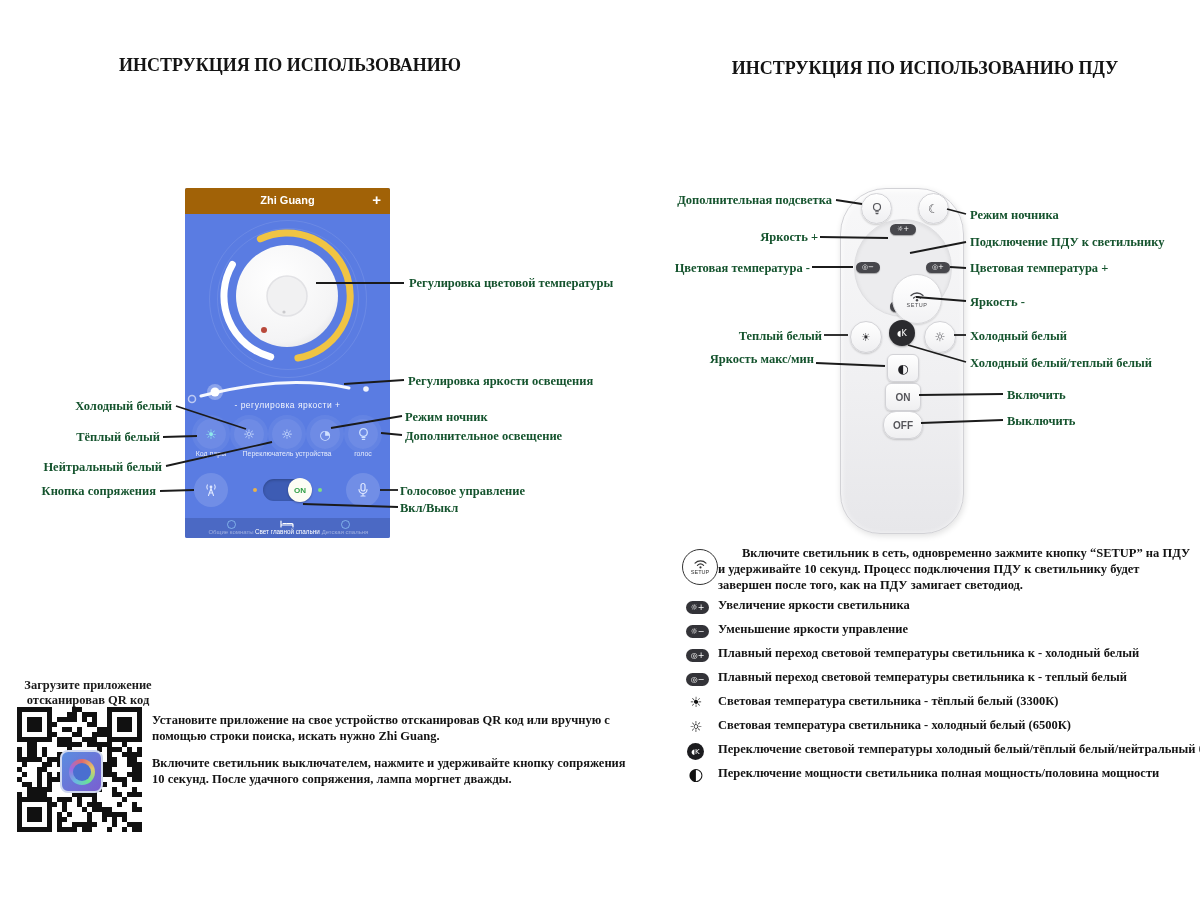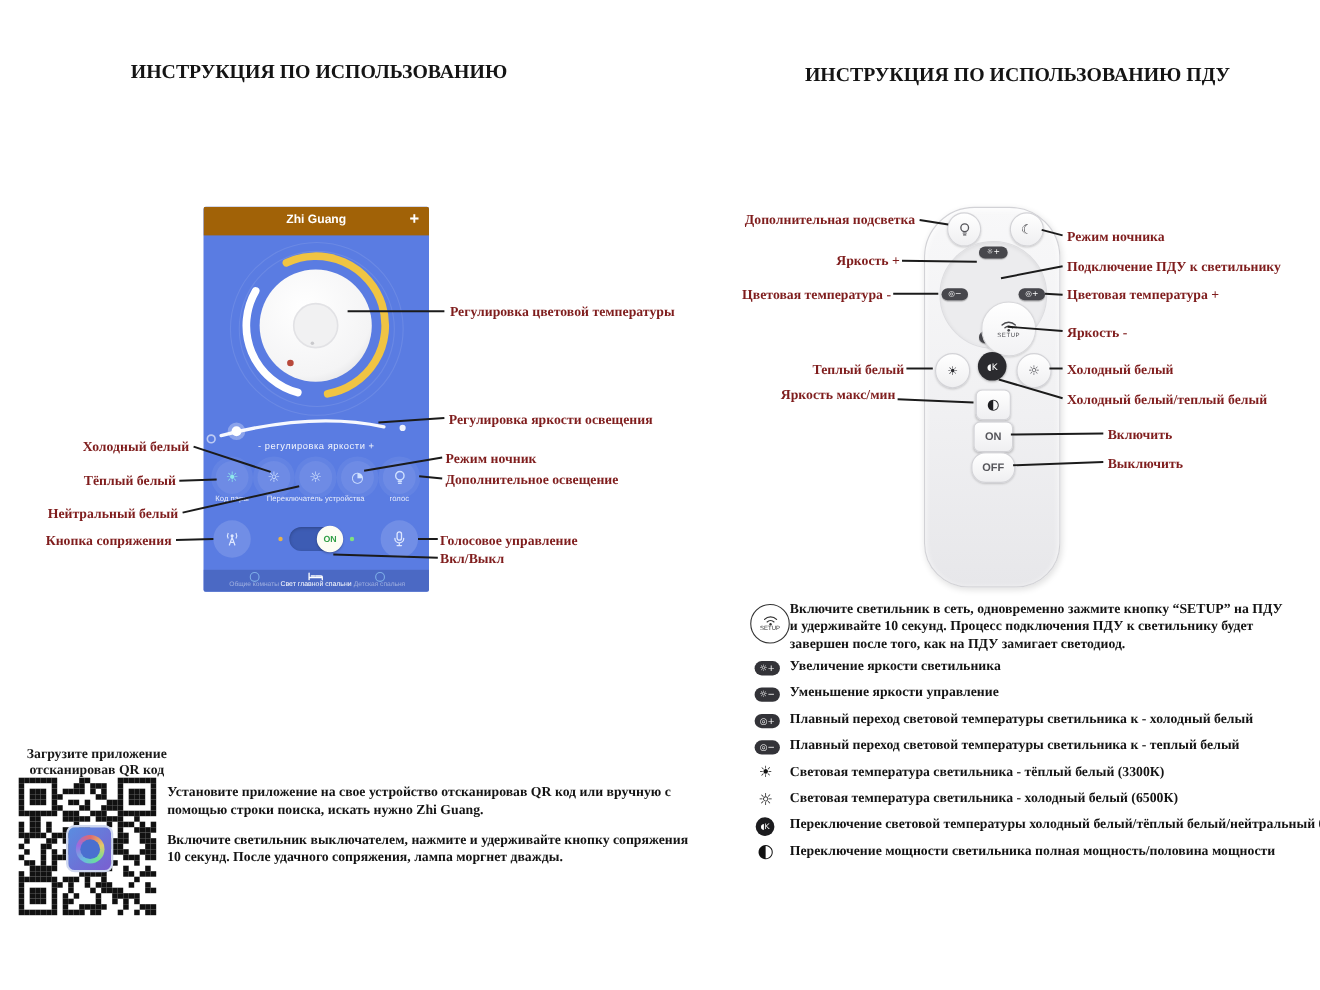--- a/index.html
+++ b/index.html
@@ -1,20 +1,20 @@
 <!DOCTYPE html>
 <html><head>
 <meta charset="utf-8">
 <style>
   html,body{margin:0;padding:0;background:#fff;}
   #page{position:relative;width:1200px;height:900px;background:#fff;overflow:hidden;
         font-family:"Liberation Serif","DejaVu Serif",serif;color:#1a1a1a;}
   .abs{position:absolute;}
   .title{font-weight:bold;font-size:18px;text-align:center;line-height:27px;color:#141414;}
-  .callout{font-weight:bold;font-size:12.5px;white-space:nowrap;color:#7f1d1d;}
+  .callout{font-weight:bold;font-size:12.5px;white-space:nowrap;color:#14532d;}
   .r-align{text-align:right;}
   
   #phone{left:185px;top:188px;width:205px;height:350px;background:#5a7ce2;border-radius:2px;overflow:hidden;}
   #phone-header{position:absolute;left:0;top:0;width:205px;height:26px;background:#a16207;
                 font-family:"Liberation Sans",sans-serif;}
   #phone-title{position:absolute;width:100%;top:6px;text-align:center;color:#fff;font-size:11px;font-weight:bold;}
   #phone-add{position:absolute;right:9px;top:3px;color:#fff;font-size:15px;font-weight:bold;}
   .halo{position:absolute;border-radius:50%;border:1px solid rgba(255,255,255,.10);}
   #hint{position:absolute;left:0;top:212px;width:100%;text-align:center;color:rgba(255,255,255,.92);
         font-size:8.5px;font-family:"Liberation Sans",sans-serif;letter-spacing:.5px;}
@@ -271,21 +271,21 @@
   <div class="abs callout" style="left:1007px;top:388px;">Включить</div>
   <div class="abs callout" style="left:1007px;top:414px;">Выключить</div>
 
   <div id="legend-setup-icon">
     <svg width="15" height="10" viewBox="0 0 16 11">
       <path d="M2 4.5 a8.5 8.5 0 0 1 12 0 M4.6 7 a5 5 0 0 1 6.8 0" fill="none" stroke="#333" stroke-width="1.3" stroke-linecap="round"></path>
       <circle cx="8" cy="9.3" r="1.2" fill="#333"></circle>
     </svg>
     <div style="font-family:'Liberation Sans',sans-serif;font-size:5.5px;color:#333;">SETUP</div>
   </div>
-  <div class="legend-text" style="top:546px;">Включите светильник в сеть, одновременно зажмите кнопку “SETUP” на ПДУ</div>
+  <div class="legend-text" style="top:546px;margin-left:24px;">Включите светильник в сеть, одновременно зажмите кнопку “SETUP” на ПДУ</div>
   <div class="legend-text" style="top:562px;">и удерживайте 10 секунд. Процесс подключения ПДУ к светильнику будет</div>
   <div class="legend-text" style="top:578px;text-align:center;">завершен после того, как на ПДУ замигает светодиод.</div>
 
   <div class="legend-pill" style="top:601px;">
       <span>☼+</span>
     </div>
   <div class="legend-text" style="top:598px;">Увеличение яркости светильника</div>
 
   <div class="legend-pill" style="top:625px;">
       <span>☼−</span>

